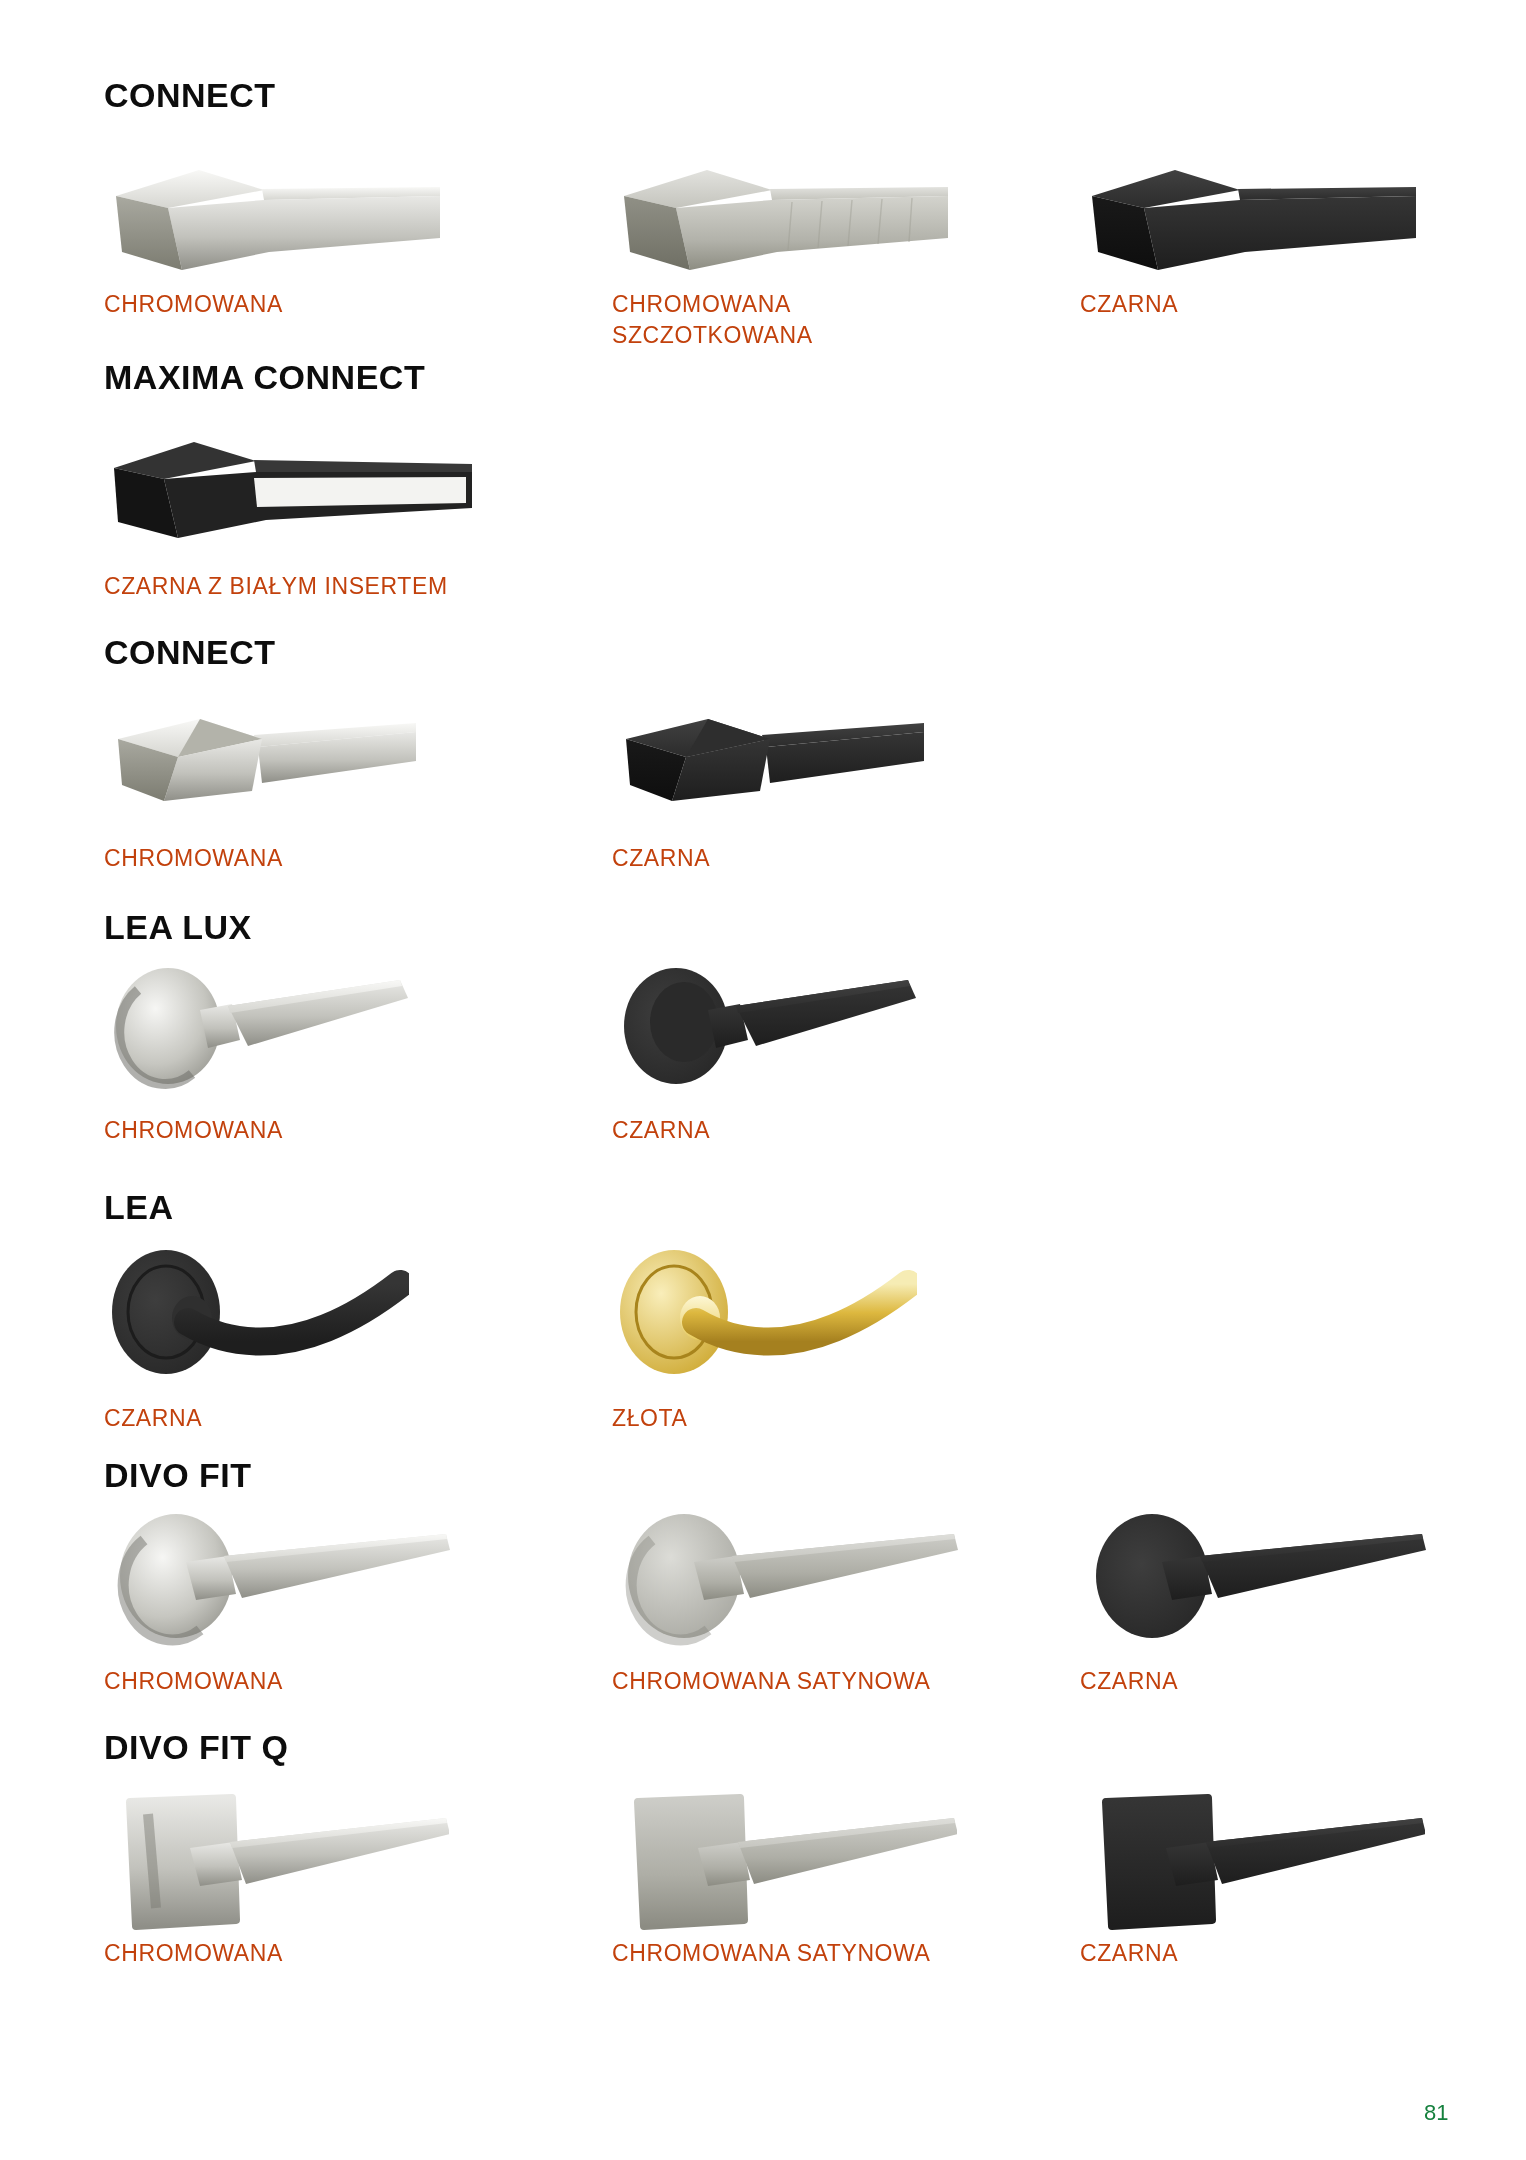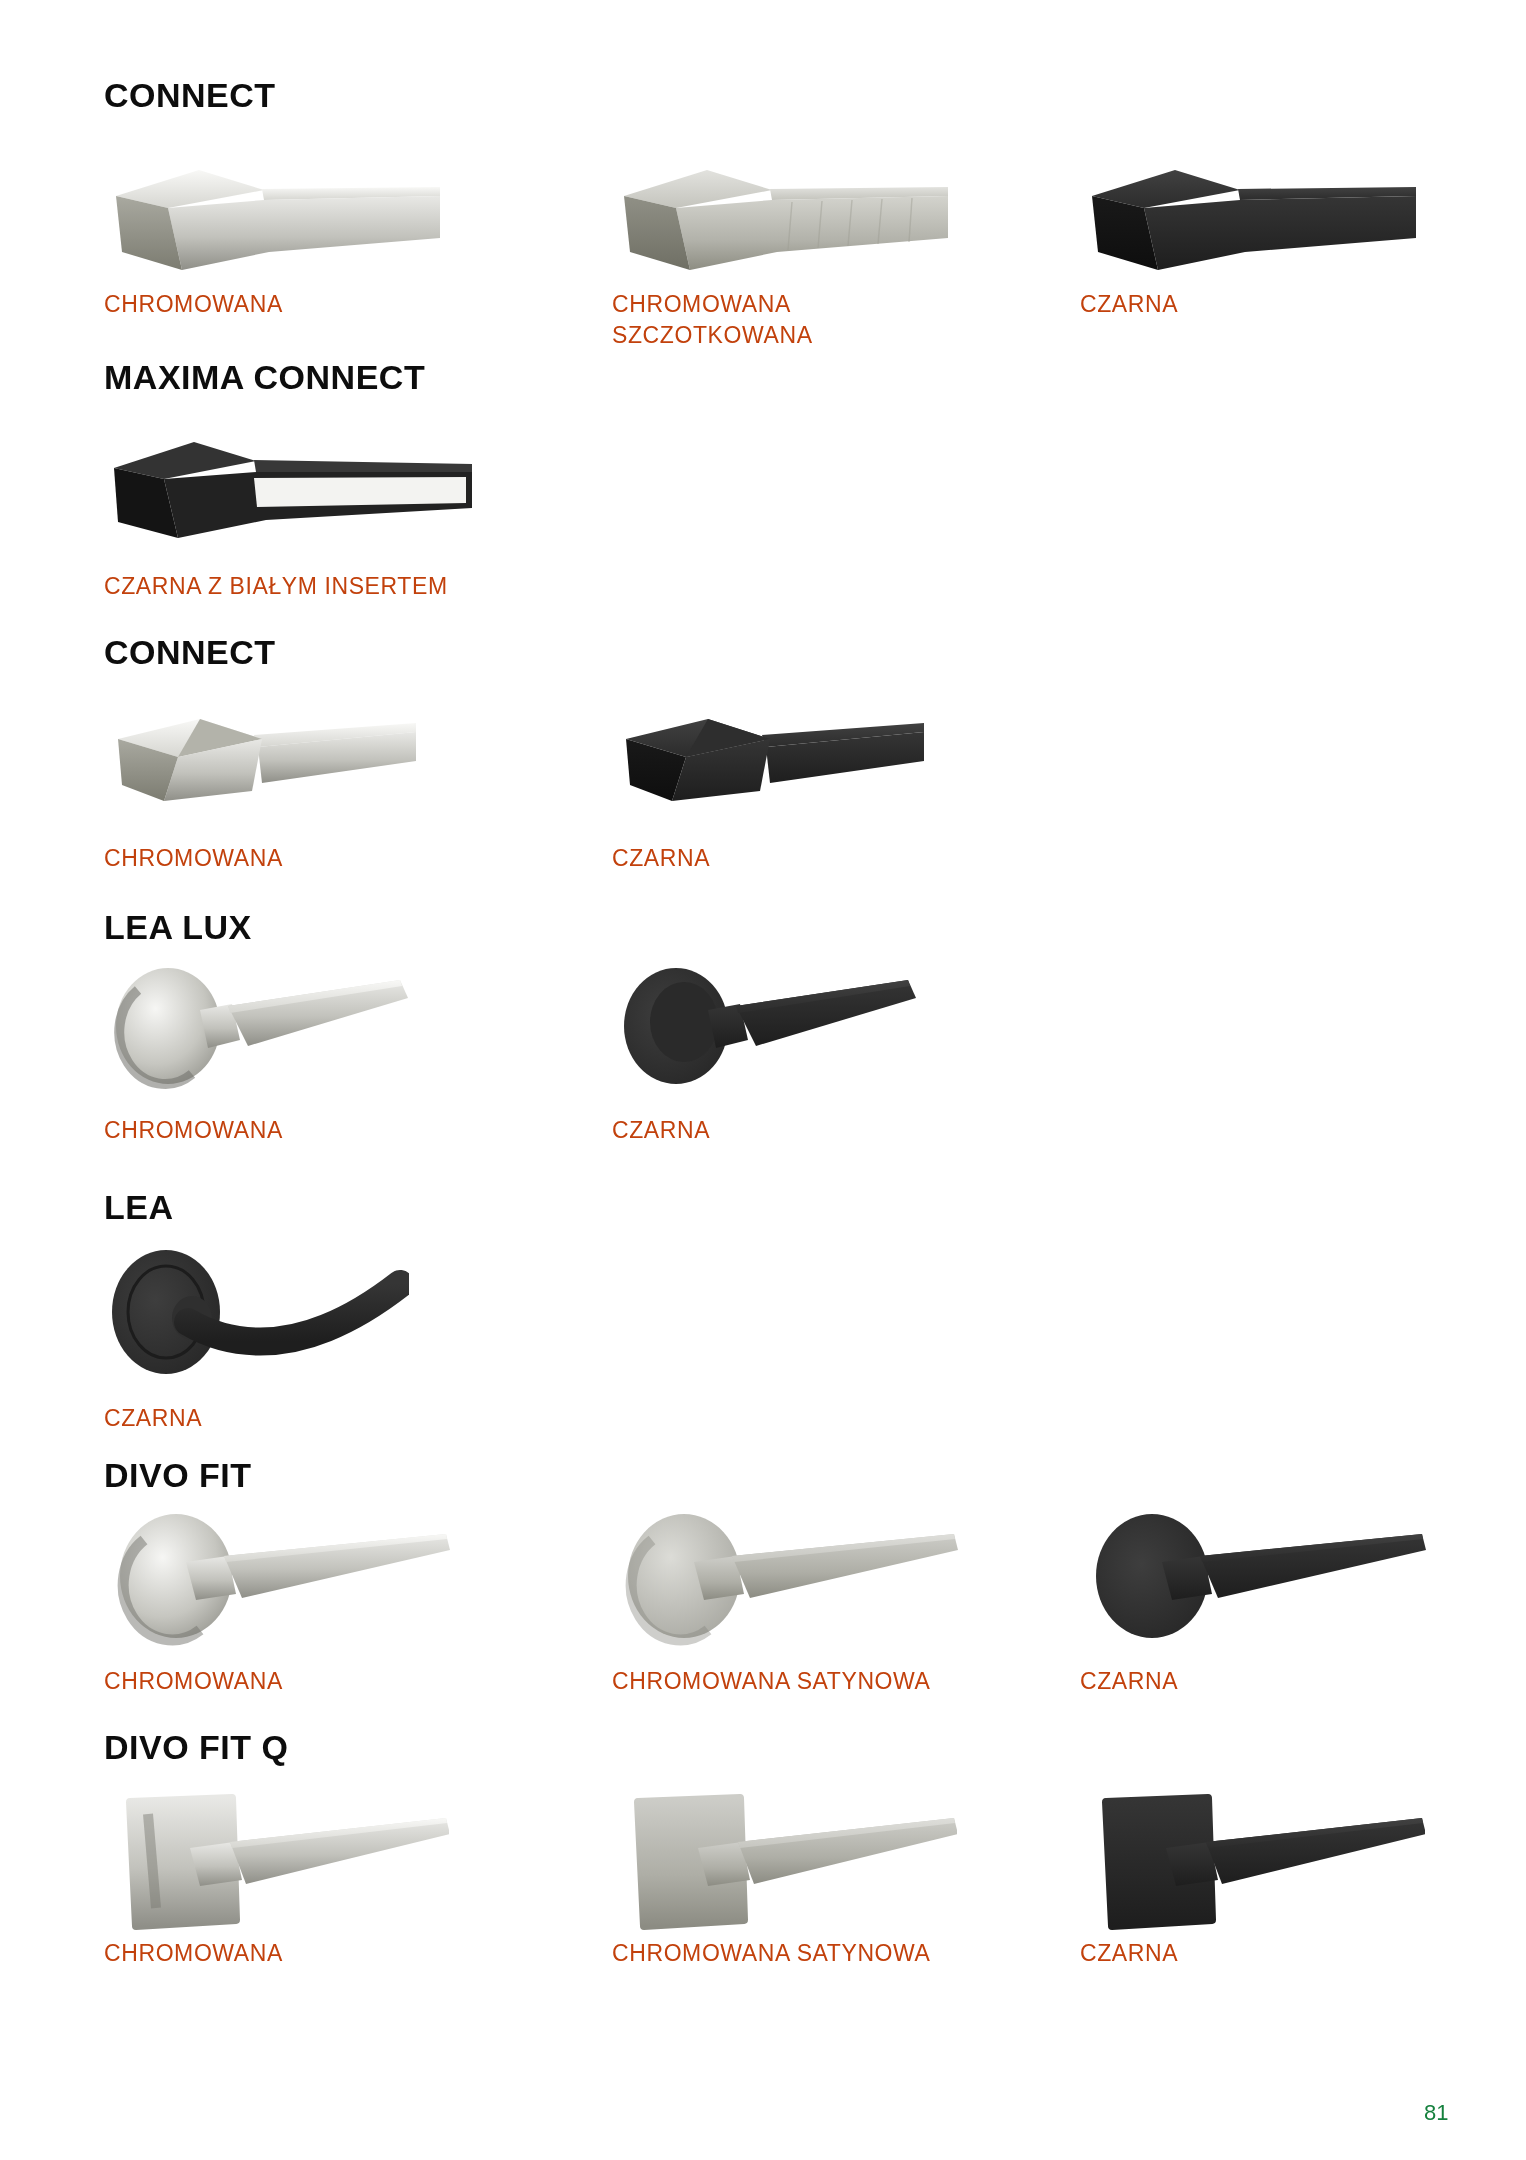--- a/index.html
+++ b/index.html
@@ -222,20 +222,31 @@
     <div class="img">
       <svg width="305" height="158" viewBox="0 0 305 158">
         <ellipse cx="62" cy="78" rx="54" ry="62" fill="url(#rk)"></ellipse>
         <ellipse cx="62" cy="78" rx="38" ry="46" fill="none" stroke="#1c1c1c" stroke-width="3"></ellipse>
         <ellipse cx="88" cy="84" rx="20" ry="22" fill="#2f2f2f"></ellipse>
         <path d="M84,88 C128,114 178,112 222,94 C252,82 278,64 296,50" fill="none" stroke="url(#kf)" stroke-width="28" stroke-linecap="round"></path>
       </svg>
     </div>
     <figcaption class="cap">CZARNA</figcaption>
   </figure>
+  <figure class="cell c2">
+    <div class="img">
+      <svg width="305" height="158" viewBox="0 0 305 158">
+        <ellipse cx="62" cy="78" rx="54" ry="62" fill="url(#rg)"></ellipse>
+        <ellipse cx="62" cy="78" rx="38" ry="46" fill="none" stroke="#a8841c" stroke-width="3"></ellipse>
+        <ellipse cx="88" cy="84" rx="20" ry="22" fill="url(#gt)"></ellipse>
+        <path d="M84,88 C128,114 178,112 222,94 C252,82 278,64 296,50" fill="none" stroke="url(#gf)" stroke-width="28" stroke-linecap="round"></path>
+      </svg>
+    </div>
+    <figcaption class="cap">ZŁOTA</figcaption>
+  </figure>
 </section>
 
 <section class="sec" style="top:1456px;--it:48px;--lt:210px">
   <h2>DIVO FIT</h2>
   <figure class="cell c1">
     <div class="img">
       <svg width="348" height="142" viewBox="0 0 348 142">
         <ellipse cx="72" cy="72" rx="56" ry="62" fill="url(#rc)"></ellipse>
         <path d="M40,36 A48,54 0 0 0 96,126" stroke="#74746d" stroke-width="11" fill="none" opacity=".5"></path>
         <polygon points="82,58 124,52 132,90 92,96" fill="url(#cf)"></polygon>

